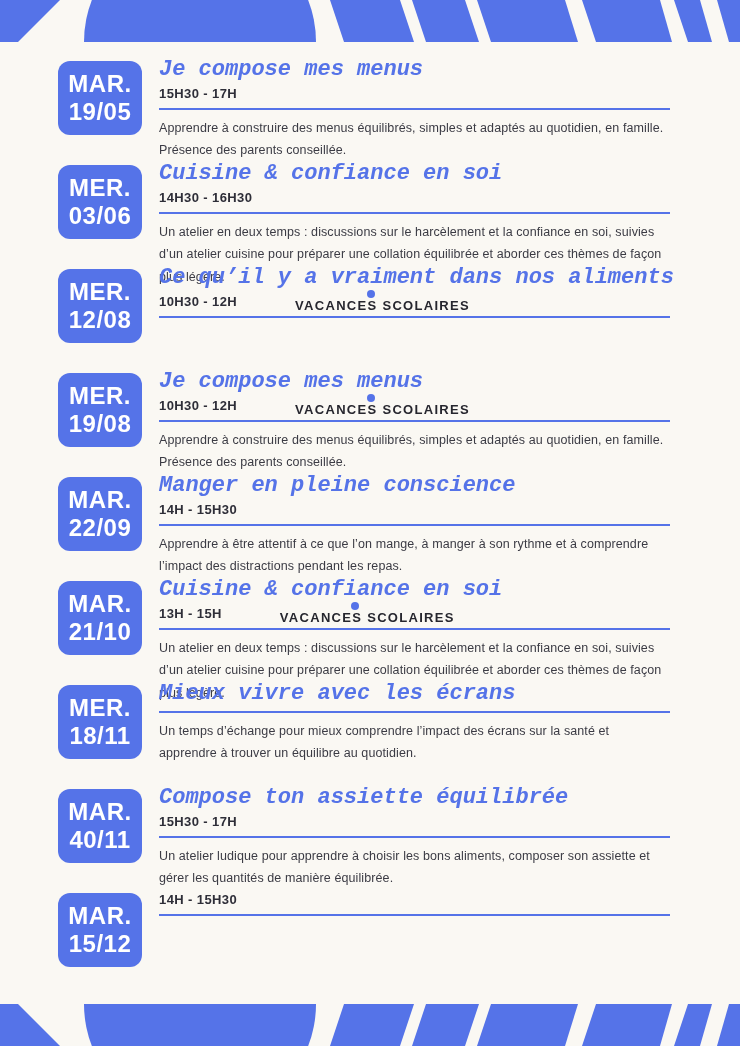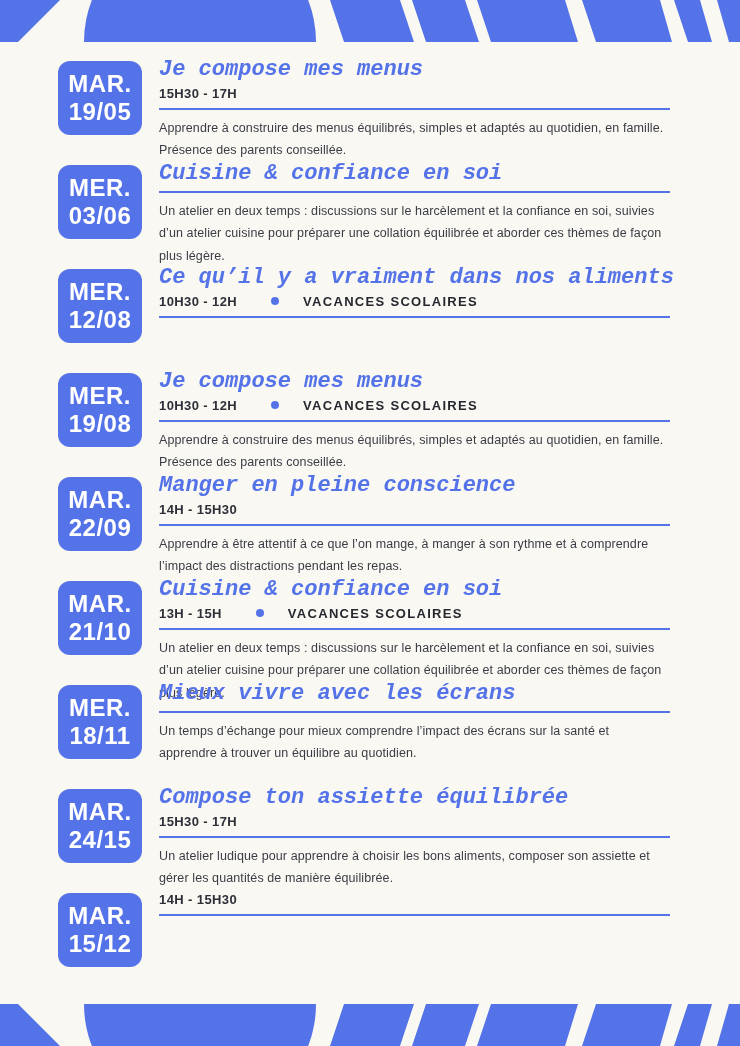--- a/index.html
+++ b/index.html
@@ -45,21 +45,21 @@
     line-height:1.05;
     color:var(--accent);
     margin-bottom:3px;
     white-space:nowrap;
   }
   .meta{display:flex;align-items:center;height:18px;}
   .time{
     font-size:13px;font-weight:bold;color:var(--text-time);
     letter-spacing:0.4px;white-space:nowrap;
   }
-  .vac{display:flex;align-items:center;margin-left:34px;}
+  .vac{display:flex;align-items:center;margin-left:34px;flex-direction:column;}
   .vac .dot{
     width:8px;height:8px;border-radius:50%;
     background:var(--accent);display:inline-block;
   }
   .vac .vac-label{
     margin-left:24px;
     font-size:13px;font-weight:bold;color:#26262E;
     letter-spacing:1.3px;white-space:nowrap;
   }
   .divider{
@@ -111,20 +111,24 @@
         <p class="desc">Apprendre à construire des menus équilibrés, simples et adaptés au quotidien, en famille. Présence des parents conseillée.</p>
       </div>
     </article>
       <article class="entry">
       <div class="badge">
         <div>MER.</div>
         <div>03/06</div>
       </div>
       <div class="content">
         <h2 class="title">Cuisine &amp; confiance en soi</h2>
+        <div class="meta">
+          <span class="time">14H30 - 16H30</span>
+
+        </div>
         <hr class="divider">
         <p class="desc">Un atelier en deux temps : discussions sur le harcèlement et la confiance en soi, suivies d’un atelier cuisine pour préparer une collation équilibrée et aborder ces thèmes de façon plus légère.</p>
       </div>
     </article>
       <article class="entry">
       <div class="badge">
         <div>MER.</div>
         <div>12/08</div>
       </div>
       <div class="content">
@@ -197,21 +201,21 @@
       </div>
       <div class="content">
         <h2 class="title">Mieux vivre avec les écrans</h2>
         <hr class="divider">
         <p class="desc">Un temps d’échange pour mieux comprendre l’impact des écrans sur la santé et apprendre à trouver un équilibre au quotidien.</p>
       </div>
     </article>
       <article class="entry">
       <div class="badge">
         <div>MAR.</div>
-        <div>24/15</div>
+        <div>40/11</div>
       </div>
       <div class="content">
         <h2 class="title">Compose ton assiette équilibrée</h2>
         <div class="meta">
           <span class="time">15H30 - 17H</span>
 
         </div>
         <hr class="divider">
         <p class="desc">Un atelier ludique pour apprendre à choisir les bons aliments, composer son assiette et gérer les quantités de manière équilibrée.</p>
       </div>

